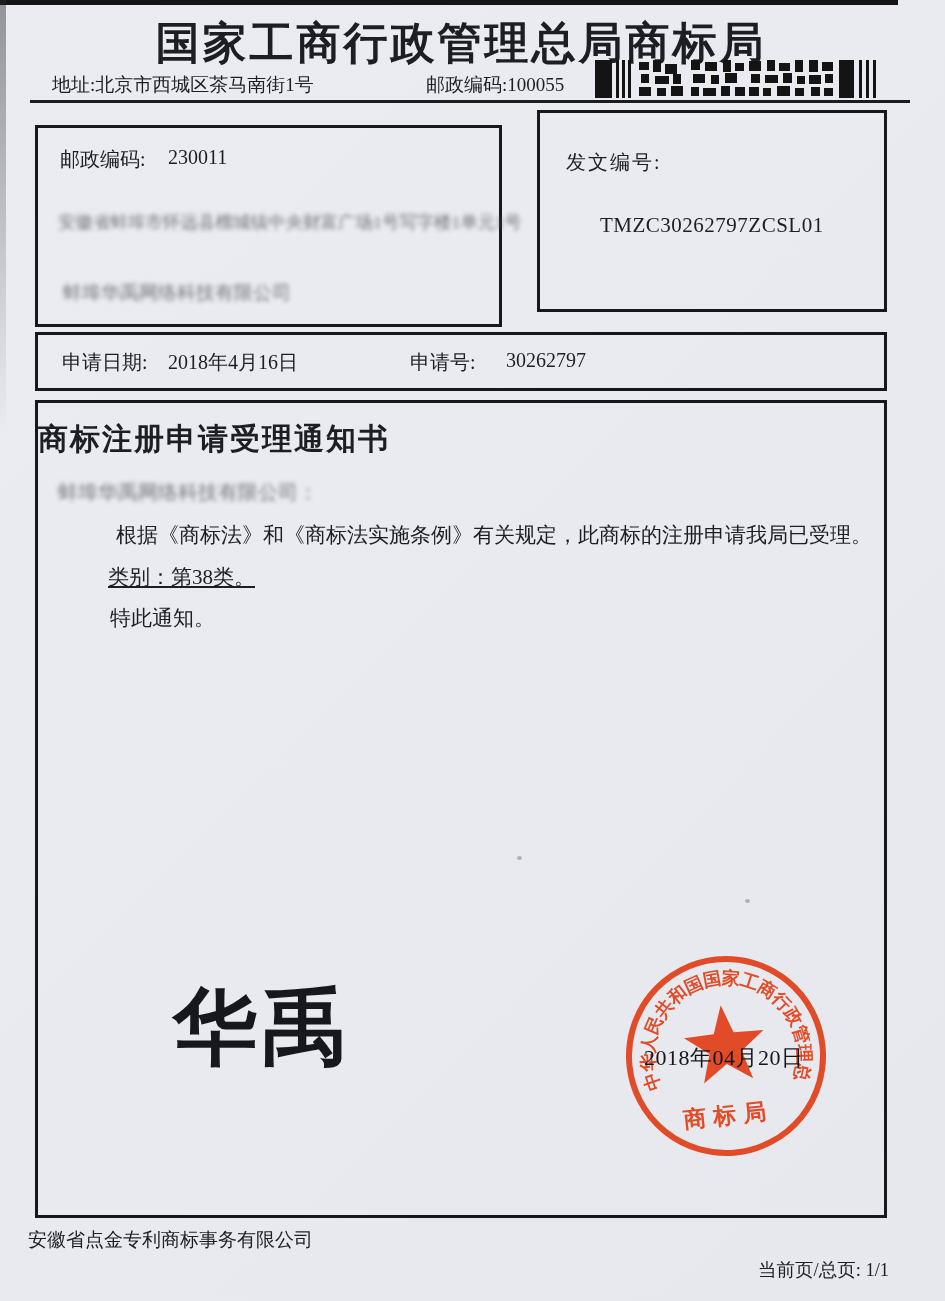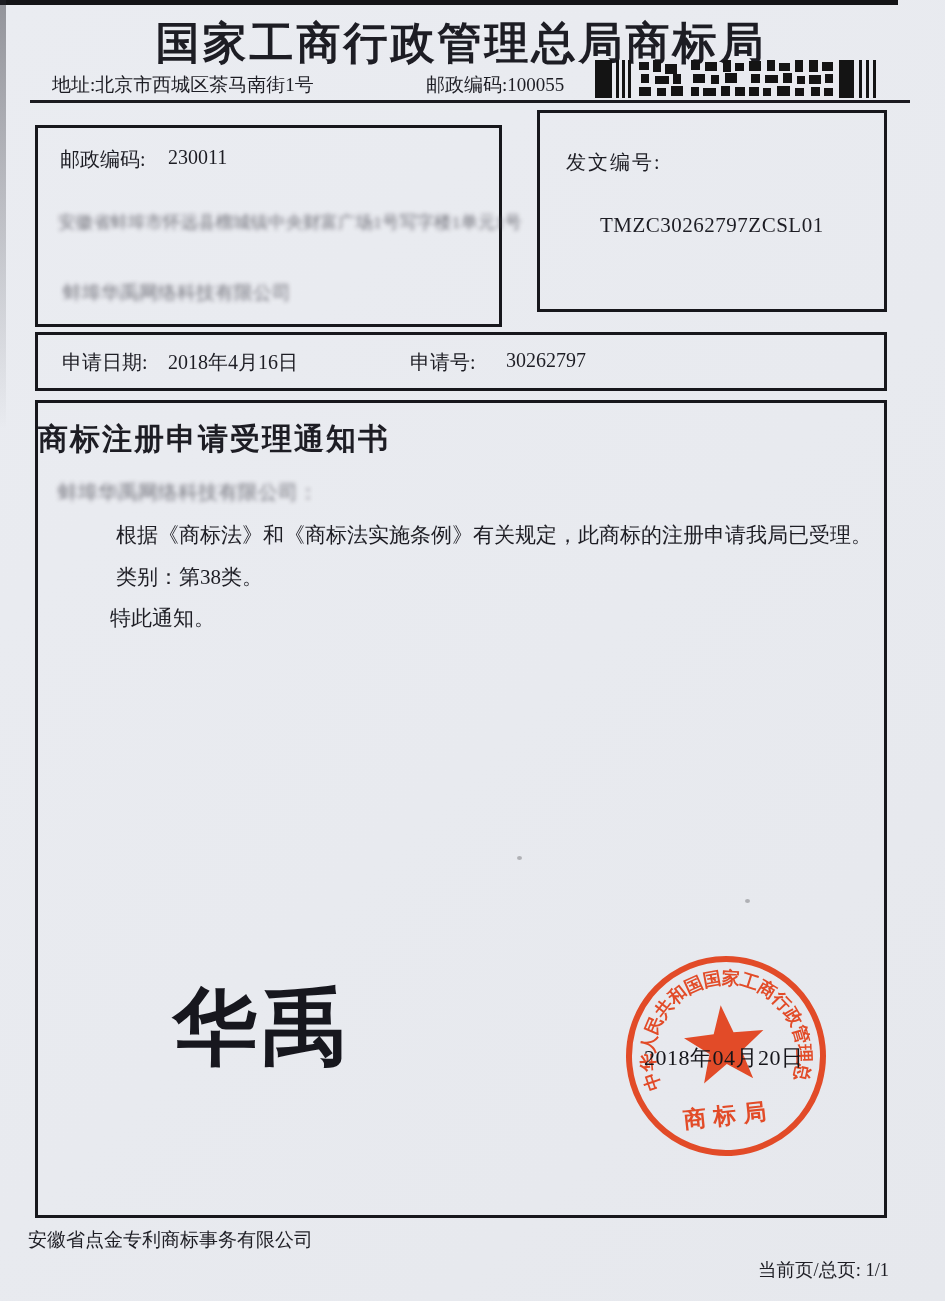--- a/index.html
+++ b/index.html
@@ -136,21 +136,21 @@
     <span class="abs lbl" style="left:24px; top:14px;">申请日期:</span>
     <span class="abs lbl" style="left:130px; top:14px;">2018年4月16日</span>
     <span class="abs lbl" style="left:372px; top:14px;">申请号:</span>
     <span class="abs lbl" style="left:468px; top:14px;">30262797</span>
   </div>
 
   <div class="abs box main-box">
     <div class="abs notice-title">商标注册申请受理通知书</div>
     <span class="abs blurred" style="left:20px; top:76px; font-size:20px;">蚌埠华禹网络科技有限公司：</span>
     <div class="abs body-line" style="left:78px; top:118px;">根据《商标法》和《商标法实施条例》有关规定，此商标的注册申请我局已受理。</div>
-    <div class="abs body-line" style="left:78px; top:160px;">类别：第38类。</div>
+    <div class="abs body-line" style="left:70px; top:160px;text-decoration:underline;">类别：第38类。</div>
     <div class="abs body-line" style="left:72px; top:201px;">特此通知。</div>
 
     <div class="abs trademark">华禹</div>
 
     <div class="abs seal-wrap">
       <svg width="210" height="210" viewBox="0 0 210 210" xmlns="http://www.w3.org/2000/svg">
         <defs>
           <path id="seal-arc" d="M 37.3,129.6 A 72,72 0 1 1 172.7,129.6" fill="none"></path>
         </defs>
         <circle cx="105" cy="105" r="97" fill="none" stroke="#e2401a" stroke-width="6"></circle>

